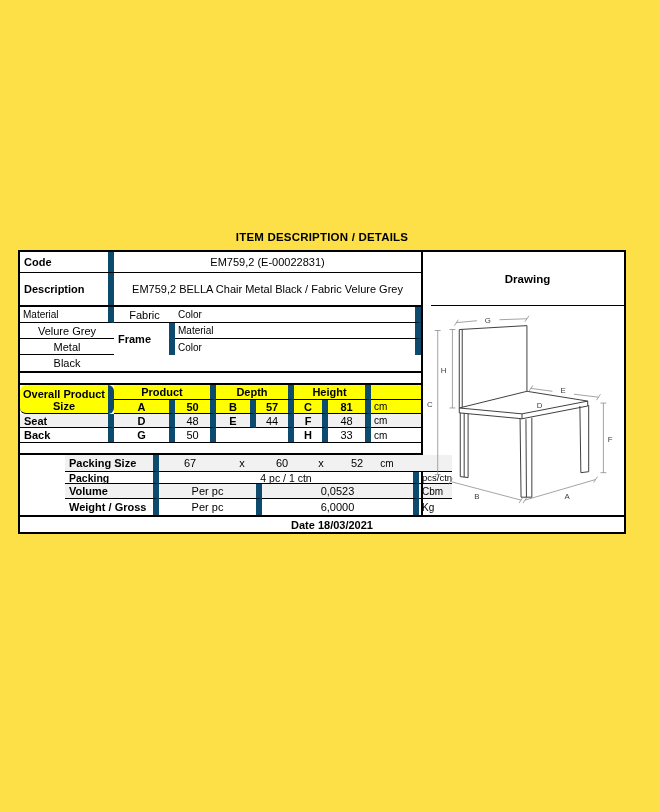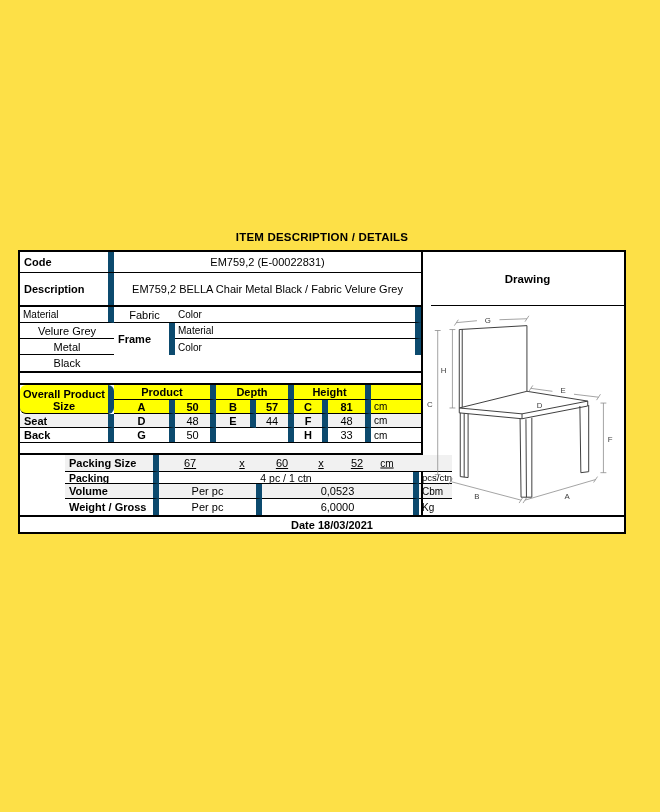--- a/index.html
+++ b/index.html
@@ -53,21 +53,21 @@
   .unit { font-size:10px; font-weight:normal; padding-left:3px; justify-content:flex-start; }
   .numv { font-weight:normal; }
 
   .pack-grid {
     display:grid;
     grid-template-columns:94px 103px 157px 1fr;
     grid-template-rows:17px 12px 15px 16px;
     padding-left:45px;
   }
   .pk-size-vals { position:relative; grid-column:2 / 5; }
-  .pk-size-vals span { position:absolute; top:50%; transform:translate(-50%,-50%); font-size:11px;text-decoration:underline; }
+  .pk-size-vals span { position:absolute; top:50%; transform:translate(-50%,-50%); font-size:11px; }
   .pk-unit { font-size:9.5px; padding-left:3px; }
   .small-row { font-size:10.5px; }
 
   .date-row {
     border-top:2px solid #000; height:15px; display:flex;
     align-items:center; justify-content:center; font-weight:bold; font-size:11px;padding-left:20px;
   }
 
   .draw-head {
     height:53px; border-bottom:1px solid #000;

